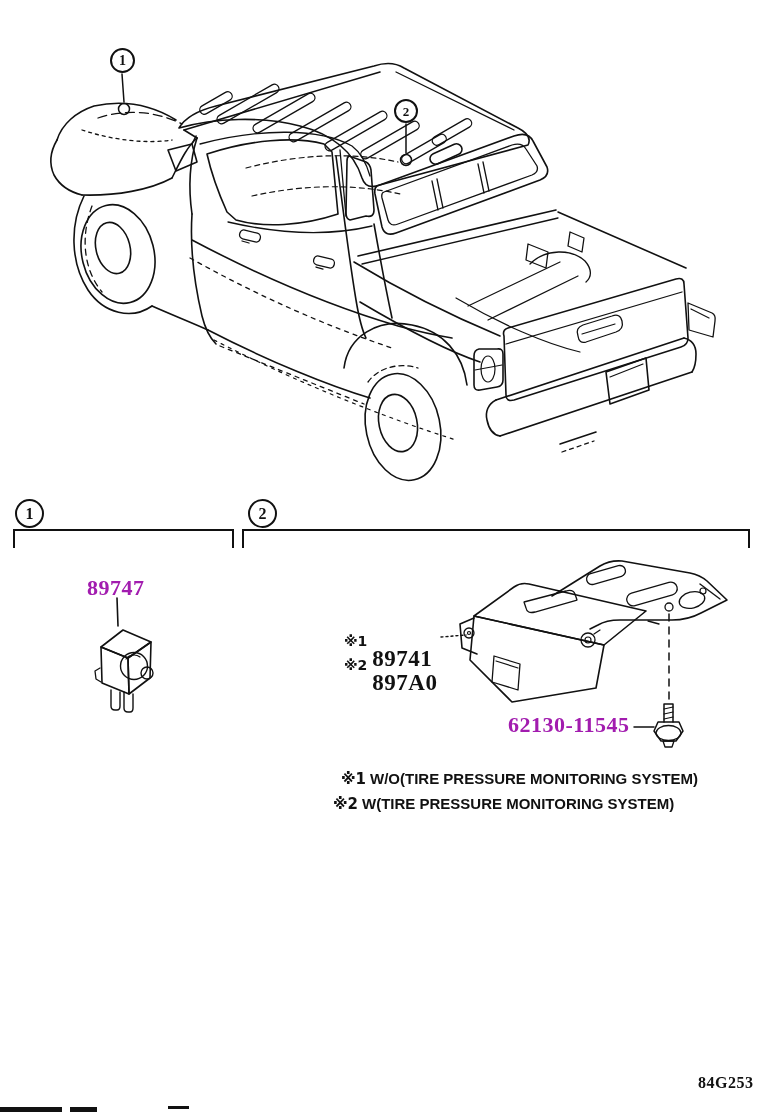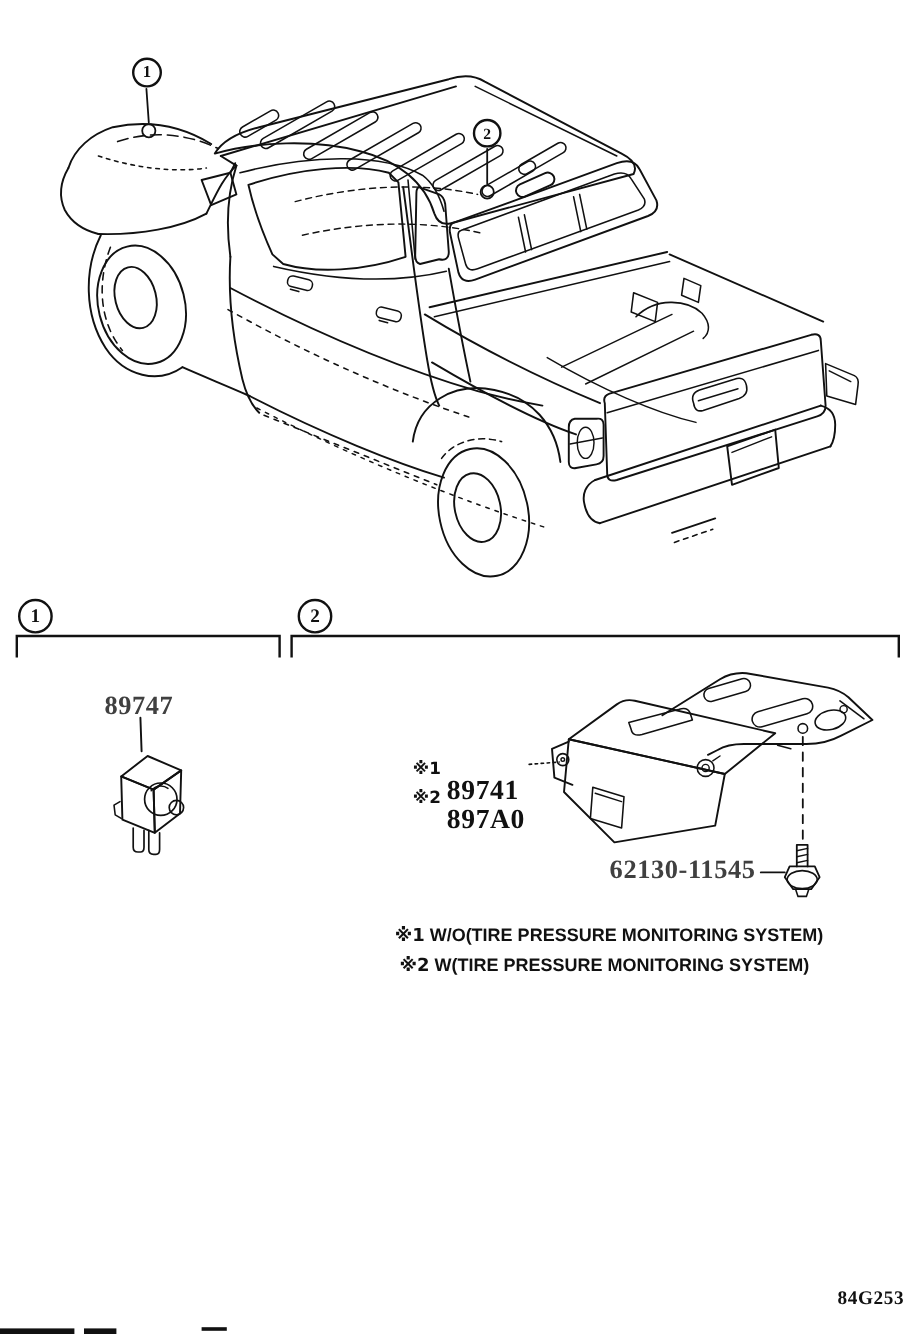--- a/index.html
+++ b/index.html
@@ -16,42 +16,42 @@
     font-family:"Liberation Serif","DejaVu Serif",serif; font-weight:700; line-height:1;
   }
   #callout-badge-1 { left:110px; top:48px;  width:25px; height:25px; font-size:14px; }
   #callout-badge-2 { left:394px; top:99px;  width:24px; height:24px; font-size:13px; }
   #section-badge-1 { left:15px;  top:499px; width:29px; height:29px; font-size:16px; }
   #section-badge-2 { left:248px; top:499px; width:29px; height:29px; font-size:16px; }
 
   .pn {
     position:absolute; white-space:nowrap; line-height:1;
     font-family:"Liberation Serif","DejaVu Serif",serif; font-weight:700;
-    font-size:22px; letter-spacing:0.5px; color:#404040;
+    font-size:22px; letter-spacing:0.5px; color:#a21caf;
   }
   #pn-89747 { left:87px;  top:577px; }
   #pn-90080 { left:508px; top:714px; }
 
   .pn-row { position:absolute; display:flex; align-items:center; white-space:nowrap; }
   #row-89741 { left:344px; top:611px; }
   #row-897A0 { left:344px; top:635px; }
   .pn-row .marker {
     font-family:"DejaVu Sans","Liberation Sans",sans-serif; font-weight:700;
     font-size:14px; margin-right:5px; letter-spacing:0;
   }
   .pn-row .num {
     font-family:"Liberation Serif","DejaVu Serif",serif; font-weight:700;
     font-size:23px; letter-spacing:0.5px; line-height:1;margin-top:36px;
   }
 
   .note {
     position:absolute; white-space:nowrap; font-weight:700; font-size:15px;
     font-family:"Liberation Sans","DejaVu Sans",sans-serif; letter-spacing:0; line-height:1.2;
   }
-  #footnote-1 { left:329px; top:770px; }
+  #footnote-1 { left:341px; top:770px; }
   #footnote-2 { left:333px; top:795px; }
   .note .nmark { font-family:"DejaVu Sans","Liberation Sans",sans-serif; margin-right:4px; }
 
   #figure-code {
     position:absolute; left:698px; top:1074px; font-size:16px; font-weight:700;
     font-family:"Liberation Serif","DejaVu Serif",serif; letter-spacing:0.5px;
   }
 
   .crop-mark { position:absolute; background:#111; }
   #crop-a { left:0;   top:1107px; width:62px; height:5px; }

